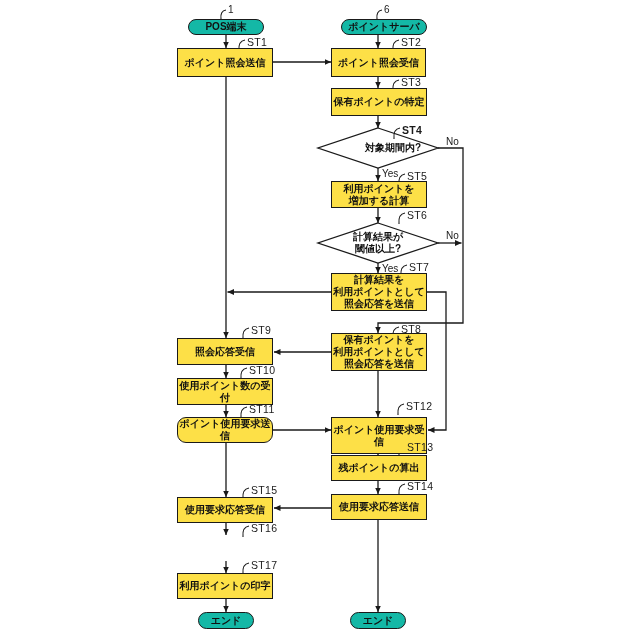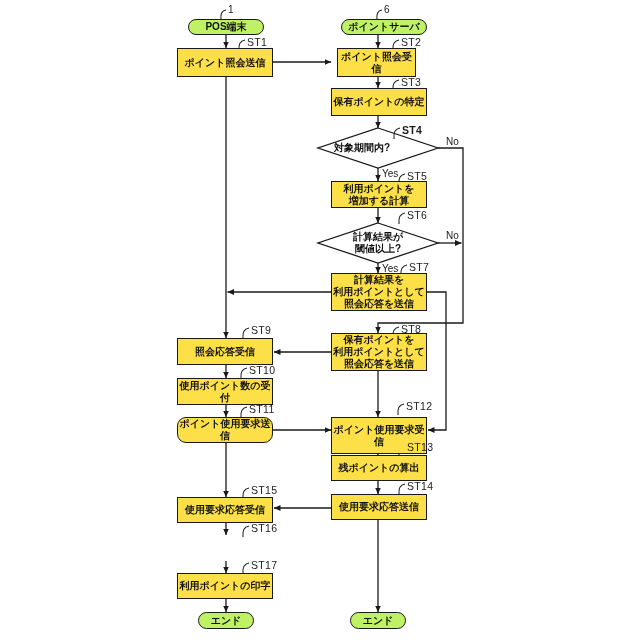--- a/index.html
+++ b/index.html
@@ -10,21 +10,21 @@
   }
   svg.layer{position:absolute;left:0;top:0;}
   .box{
     position:absolute;box-sizing:border-box;background:#fde047;
     border:1.4px solid #1a1a1a;
     display:flex;align-items:center;justify-content:center;
     font-size:10px;line-height:12px;font-weight:600;text-align:center;
   }
   .box span,.dtext span{white-space:pre-line;}
   .terminal{
-    position:absolute;box-sizing:border-box;background:#bef264;
+    position:absolute;box-sizing:border-box;background:#14b8a6;
     border:1.4px solid #1a1a1a;border-radius:10px;
     display:flex;align-items:center;justify-content:center;
     font-size:10px;font-weight:600;text-align:center;
   }
   .dtext{
     position:absolute;display:flex;align-items:center;justify-content:center;
     font-size:10px;line-height:12px;font-weight:600;text-align:center;
   }
   .tag{position:absolute;font-size:10.5px;letter-spacing:.3px;color:#1a1a1a;}
   .branch{position:absolute;font-size:10px;color:#1a1a1a;}
@@ -129,21 +129,21 @@
   <div class="box" style="left:177px;top:417px;width:96px;height:26px;border-radius:9px;">
       <span>ポイント使用要求送信</span>
     </div>
   <div class="box" style="left:177px;top:497px;width:96px;height:26px;">
       <span>使用要求応答受信</span>
     </div>
   <div class="box" style="left:177px;top:573px;width:96px;height:26px;">
       <span>利用ポイントの印字</span>
     </div>
 
-  <div class="box" style="left:331px;top:48px;width:79px;height:29px;margin-left:6px;">
+  <div class="box" style="left:331px;top:48px;width:95px;height:29px;">
       <span>ポイント照会受信</span>
     </div>
   <div class="box" style="left:331px;top:88px;width:96px;height:28px;">
       <span>保有ポイントの特定</span>
     </div>
   <div class="box" style="left:331px;top:181px;width:96px;height:27px;">
       <span>利用ポイントを
 増加する計算</span>
     </div>
   <div class="box" style="left:331px;top:273px;width:96px;height:38px;">
@@ -159,21 +159,21 @@
   <div class="box" style="left:331px;top:417px;width:96px;height:37px;">
       <span>ポイント使用要求受信</span>
     </div>
   <div class="box" style="left:331px;top:494px;width:96px;height:26px;">
       <span>使用要求応答送信</span>
     </div>
   <div class="box" style="left:331px;top:455px;width:96px;height:26px;">
       <span>残ポイントの算出</span>
     </div>
 
-  <div class="dtext" style="left:302px;top:128px;width:120px;height:40px;">
+  <div class="dtext" style="left:333px;top:128px;width:120px;height:40px;">
       <span>対象期間内?</span>
     </div>
   <div class="dtext" style="left:318px;top:223px;width:120px;height:40px;">
       <span>計算結果が
 閾値以上?</span>
     </div>
 
   <span class="tag" style="left:247px;top:36px;">ST1</span>
   <span class="tag" style="left:401px;top:36px;">ST2</span>
   <span class="tag" style="left:401px;top:76px;">ST3</span>

